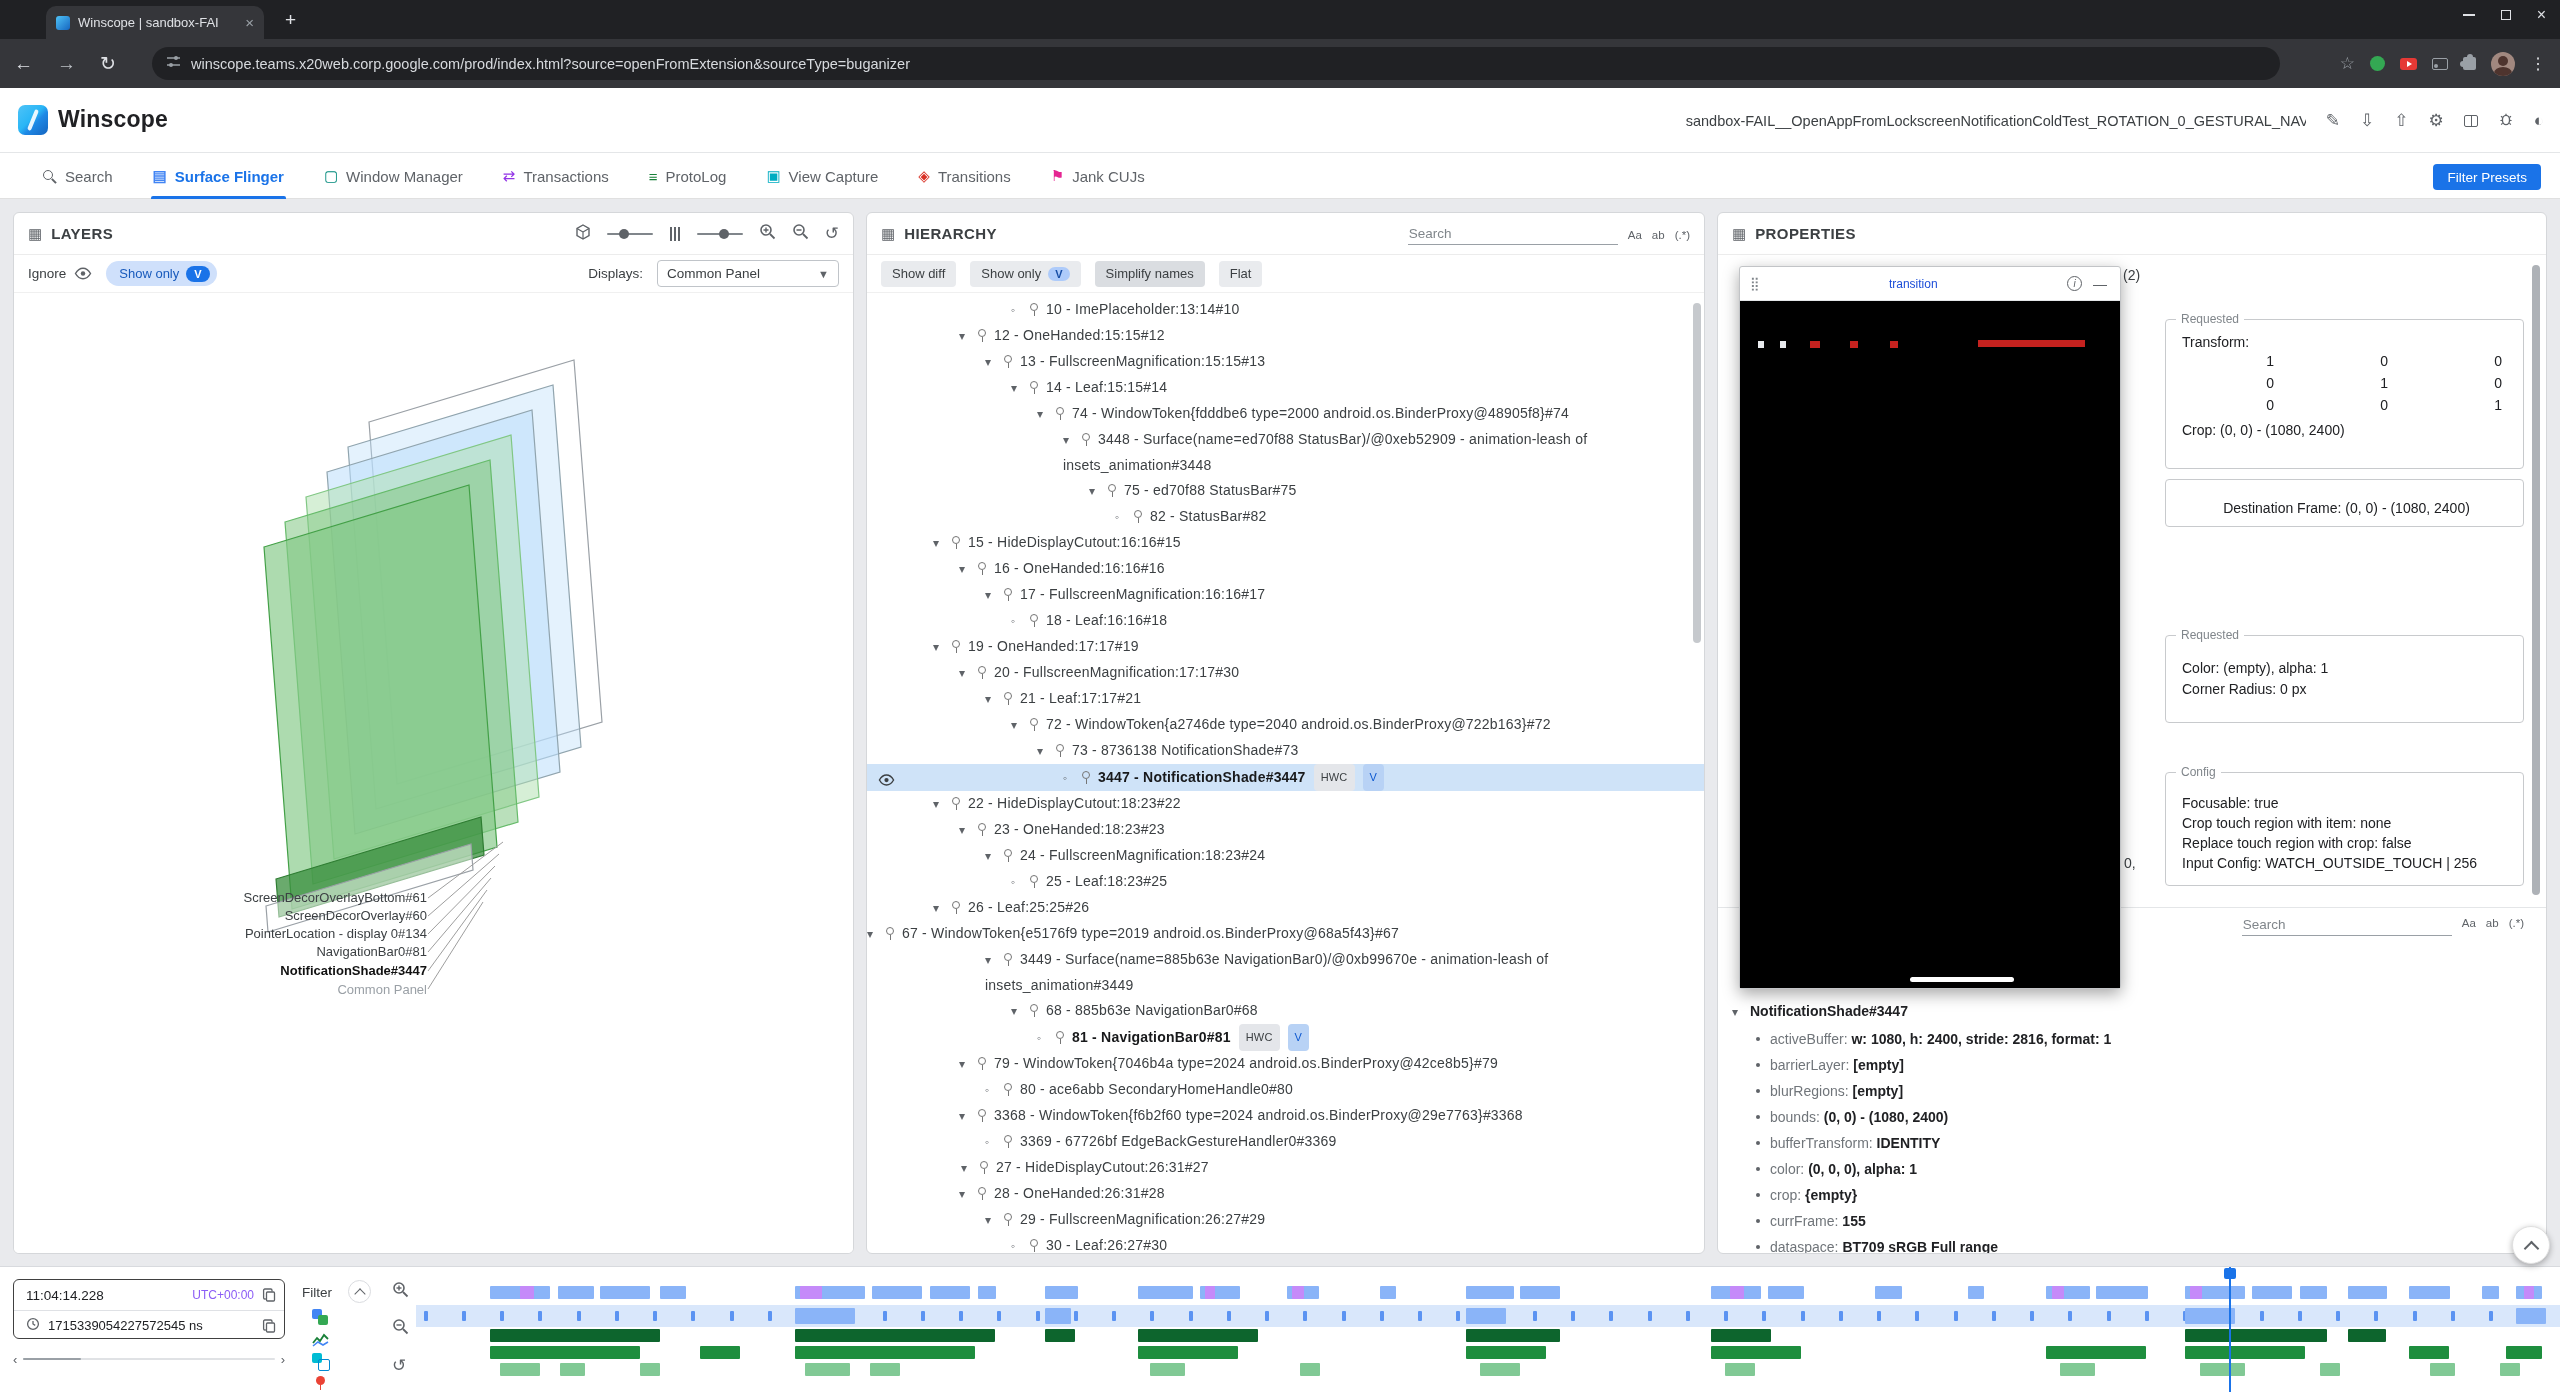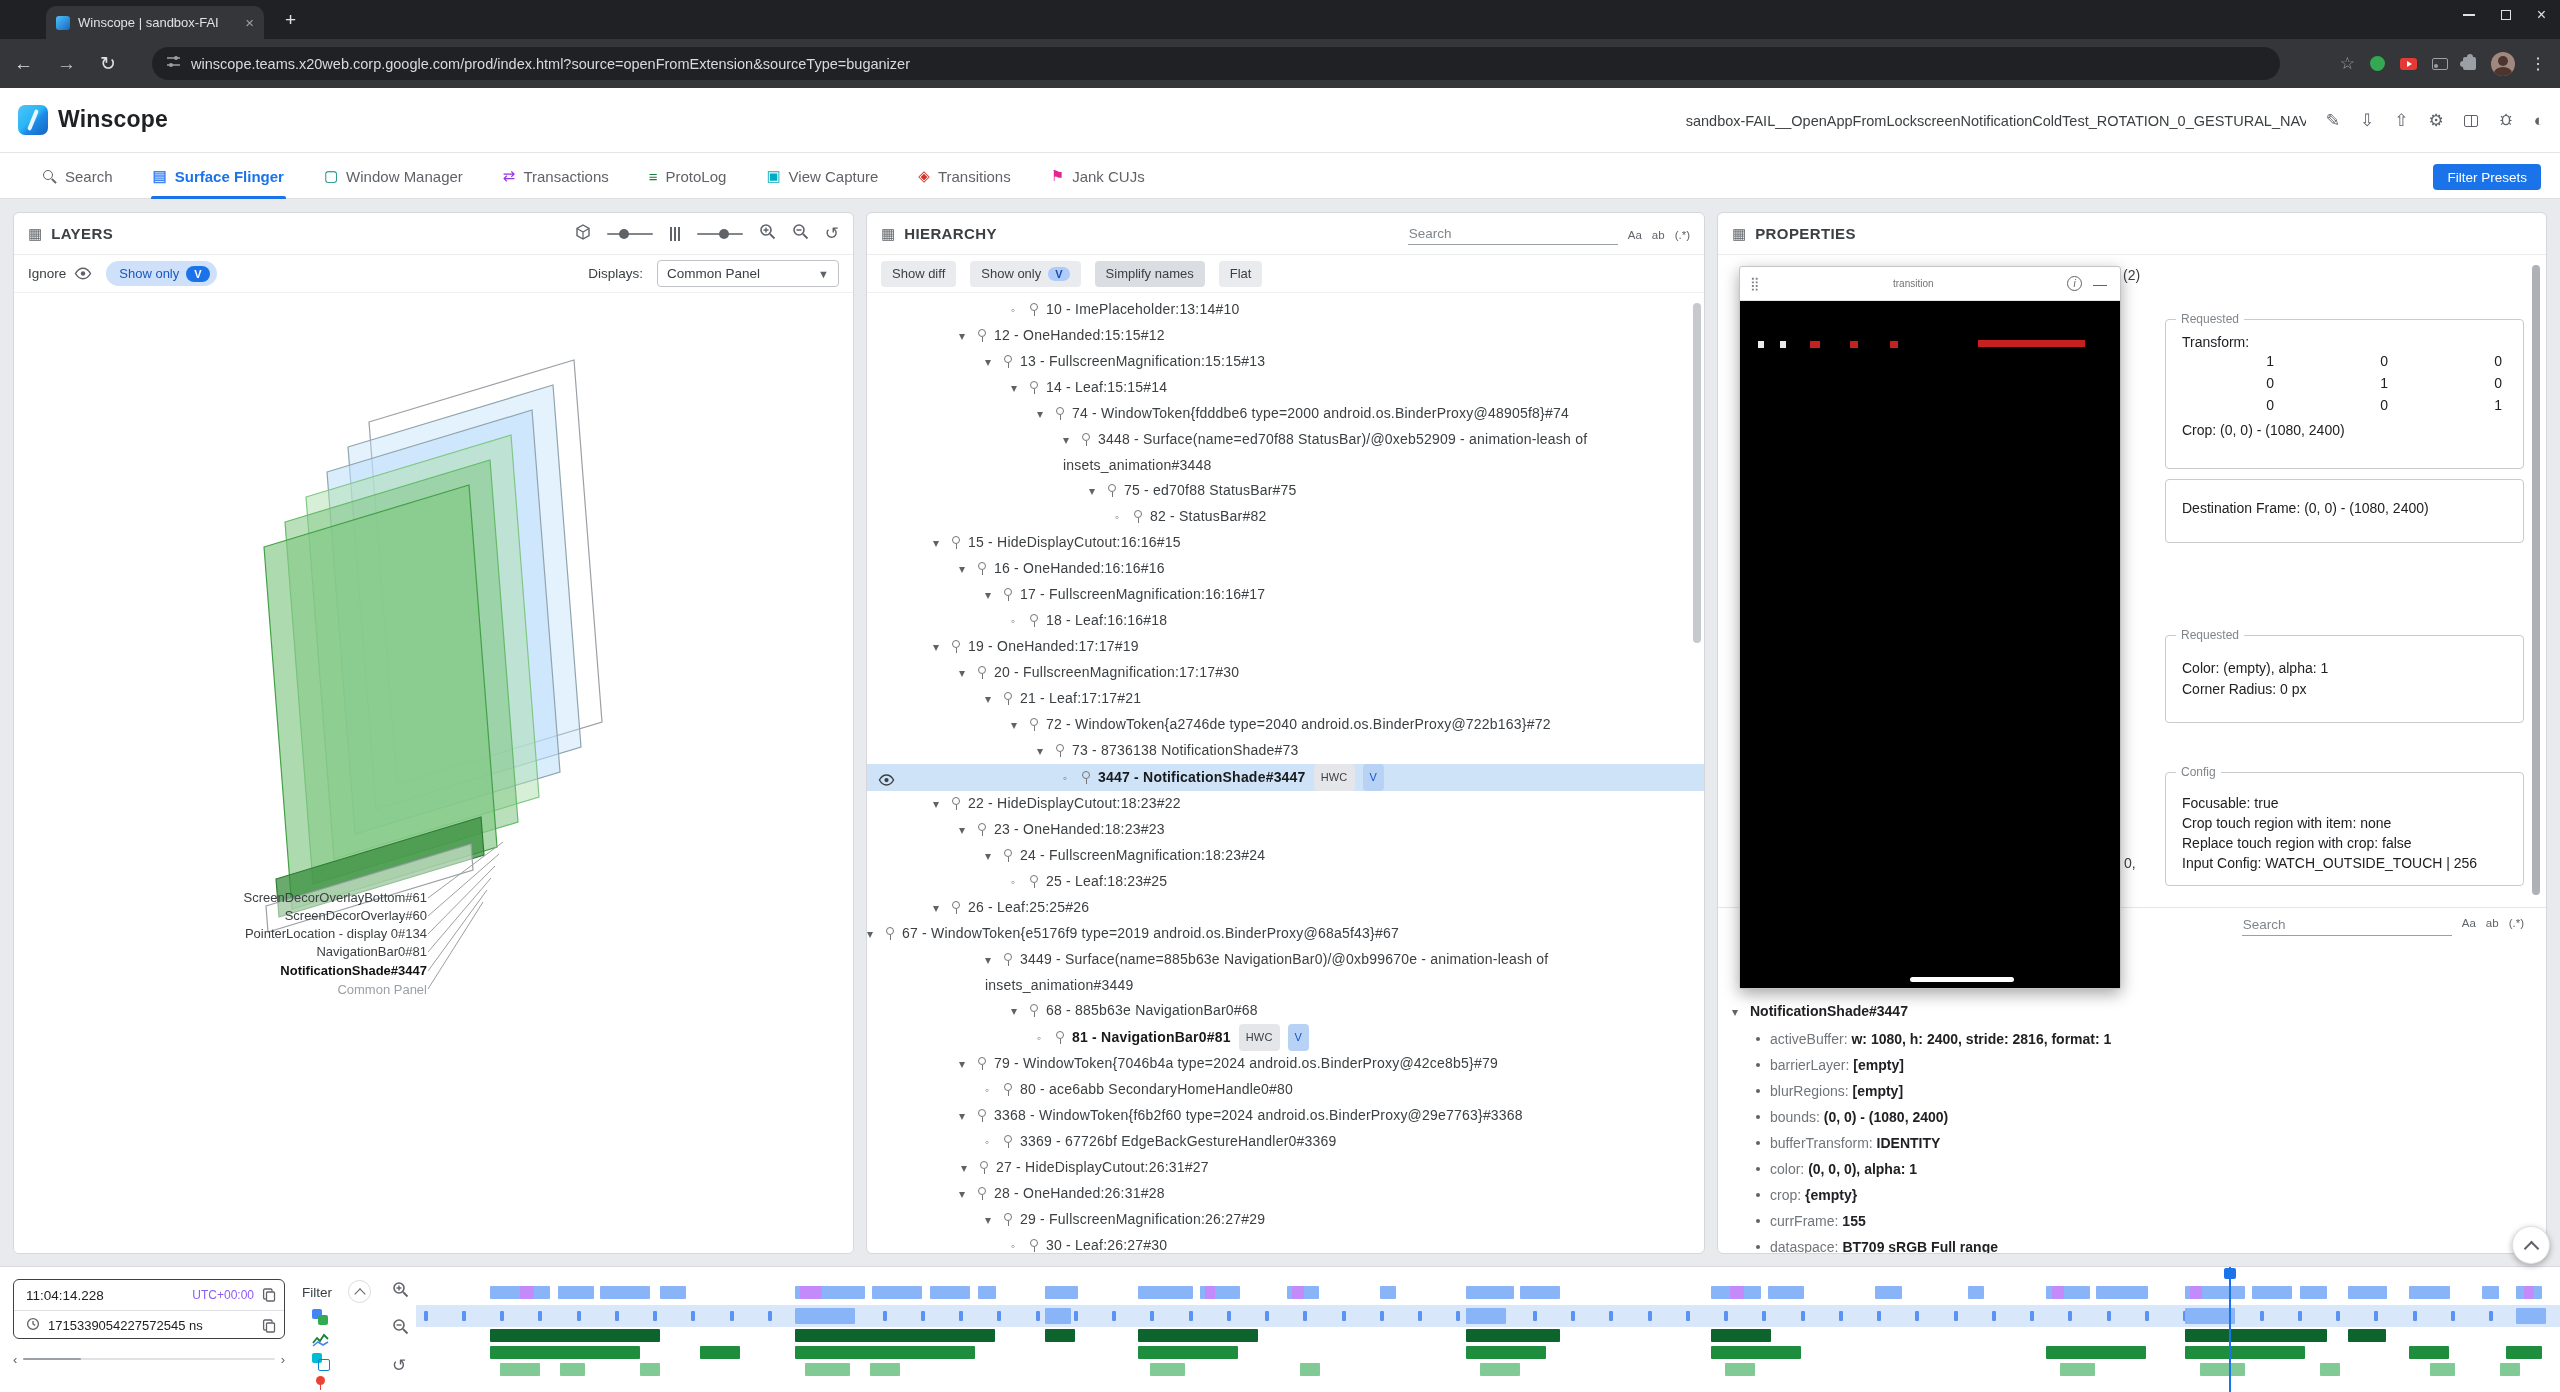--- a/index.html
+++ b/index.html
@@ -127,21 +127,21 @@
   .prootrow { font-size:14px; color:#202124; font-weight:bold; line-height:28px; }
   .pdrow { line-height:26px; font-size:14px; padding-left:24px; white-space:nowrap; }
   .pbullet { display:inline-block; width:4px; height:4px; border-radius:50%; background:#5f6368; margin-right:10px; vertical-align:3px; }
   .pkey { color:#70757a; }
   .pval { color:#202124; font-weight:bold; }
 
   
   .fdialog { position:absolute; left:21px; top:53px; width:382px; height:723px; background:#fff; border:1px solid #c2c4c7; border-radius:3px; box-shadow:0 5px 16px rgba(0,0,0,.35); z-index:5; }
   .fdtitle { height:34px; display:flex; align-items:center; padding:0 10px; gap:8px; border-bottom:1px solid #e4e6e8; }
   .fdrag { color:#80868b; font-size:13px; }
-  .fdname { flex:1; text-align:center; font-size:10px; color:#737373; }
+  .fdname { flex:1; text-align:center; font-size:12px; color:#1d4ed8; }
   .finfo { width:15px; height:15px; border:1.4px solid #5f6368; border-radius:50%; font-size:10px; color:#5f6368; text-align:center; line-height:13px; font-style:italic; }
   .fmin { color:#5f6368; font-size:14px; padding:0 3px; }
   .fshot { position:absolute; left:0; top:34px; right:0; bottom:0; background:#000; overflow:hidden; }
   .shotmark { position:absolute; height:7px; }
   .homebar { position:absolute; left:170px; top:676px; width:104px; height:5px; border-radius:3px; background:#fff; }
 
   
   .fab { position:absolute; left:2512px; top:1226px; width:38px; height:38px; border-radius:50%; background:#fff; border:1px solid #e0e0e0; box-shadow:0 2px 6px rgba(0,0,0,.3); z-index:20; }
   .fab::after { content:""; position:absolute; left:13px; top:16px; width:9px; height:9px; border-left:2px solid #5f6368; border-top:2px solid #5f6368; transform:rotate(45deg); }
 
@@ -449,21 +449,21 @@
           <span>0</span>
             <span>1</span>
             <span>0</span>
           <span>0</span>
             <span>0</span>
             <span>1</span>
         </div>
         <div class="cardline" style="margin-top:6px;">Crop: (0, 0) - (1080, 2400)</div>
       </div>
 
-      <div class="card" style="top:224px; height:64px; padding:20px 12px 0 16px;">
+      <div class="card" style="top:224px; height:48px; padding:20px 12px 0 16px;text-align:center;">
         <div class="cardline">Destination Frame: (0, 0) - (1080, 2400)</div>
       </div>
 
       <div class="card" style="top:380px; height:88px; padding:22px 12px 0 16px;">
         <span class="cardlegend">Requested</span>
         <div class="cardline" style="line-height:21px;">Color: (empty), alpha: 1</div>
         <div class="cardline" style="line-height:21px;">Corner Radius: 0 px</div>
       </div>
 
       <div class="card" style="top:517px; height:114px; padding:20px 12px 0 16px;">

